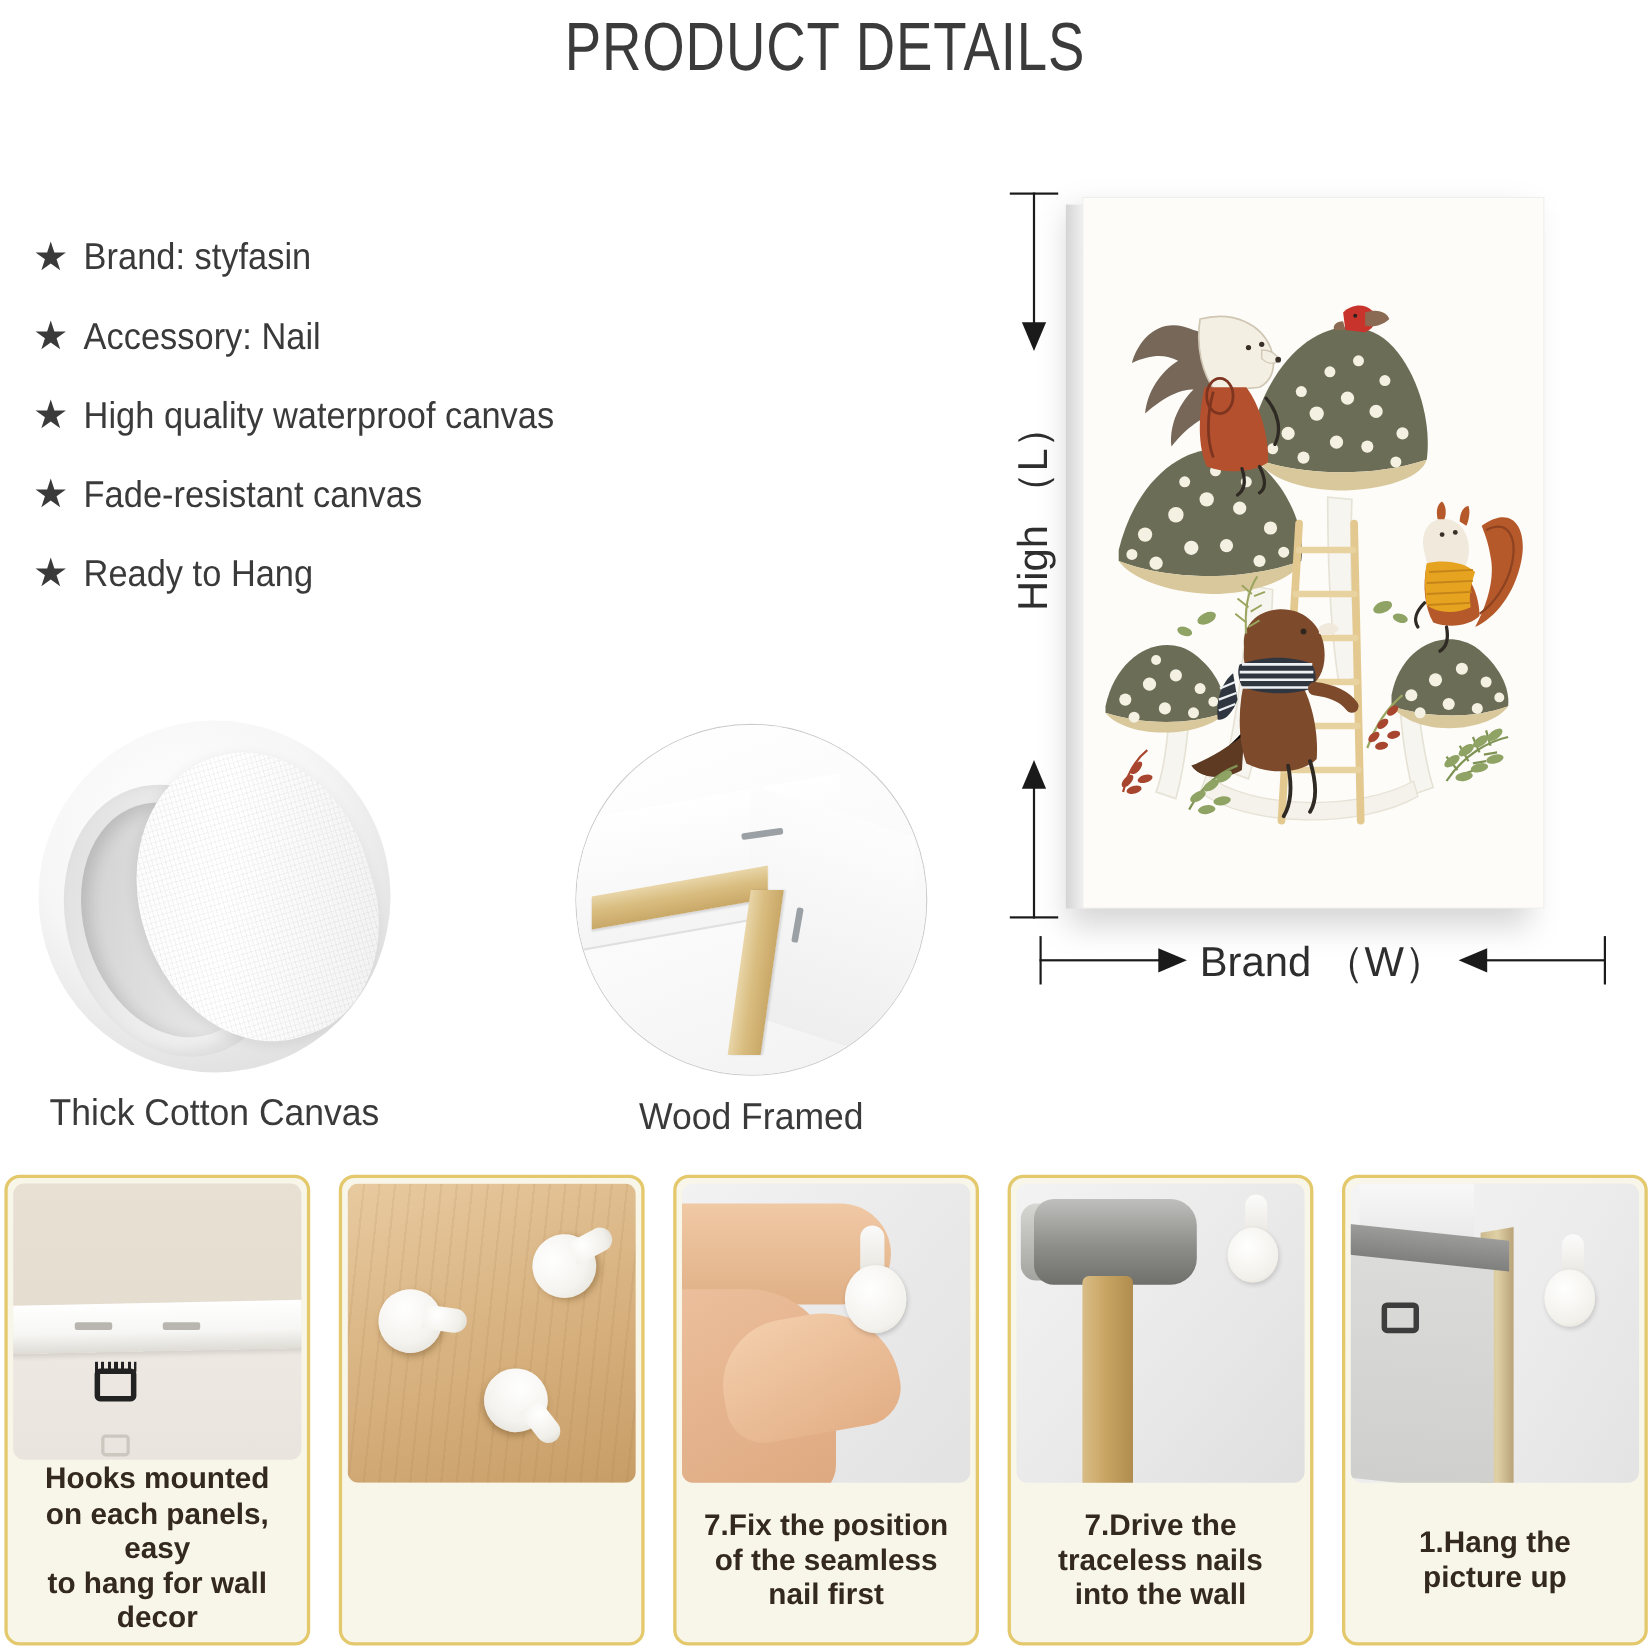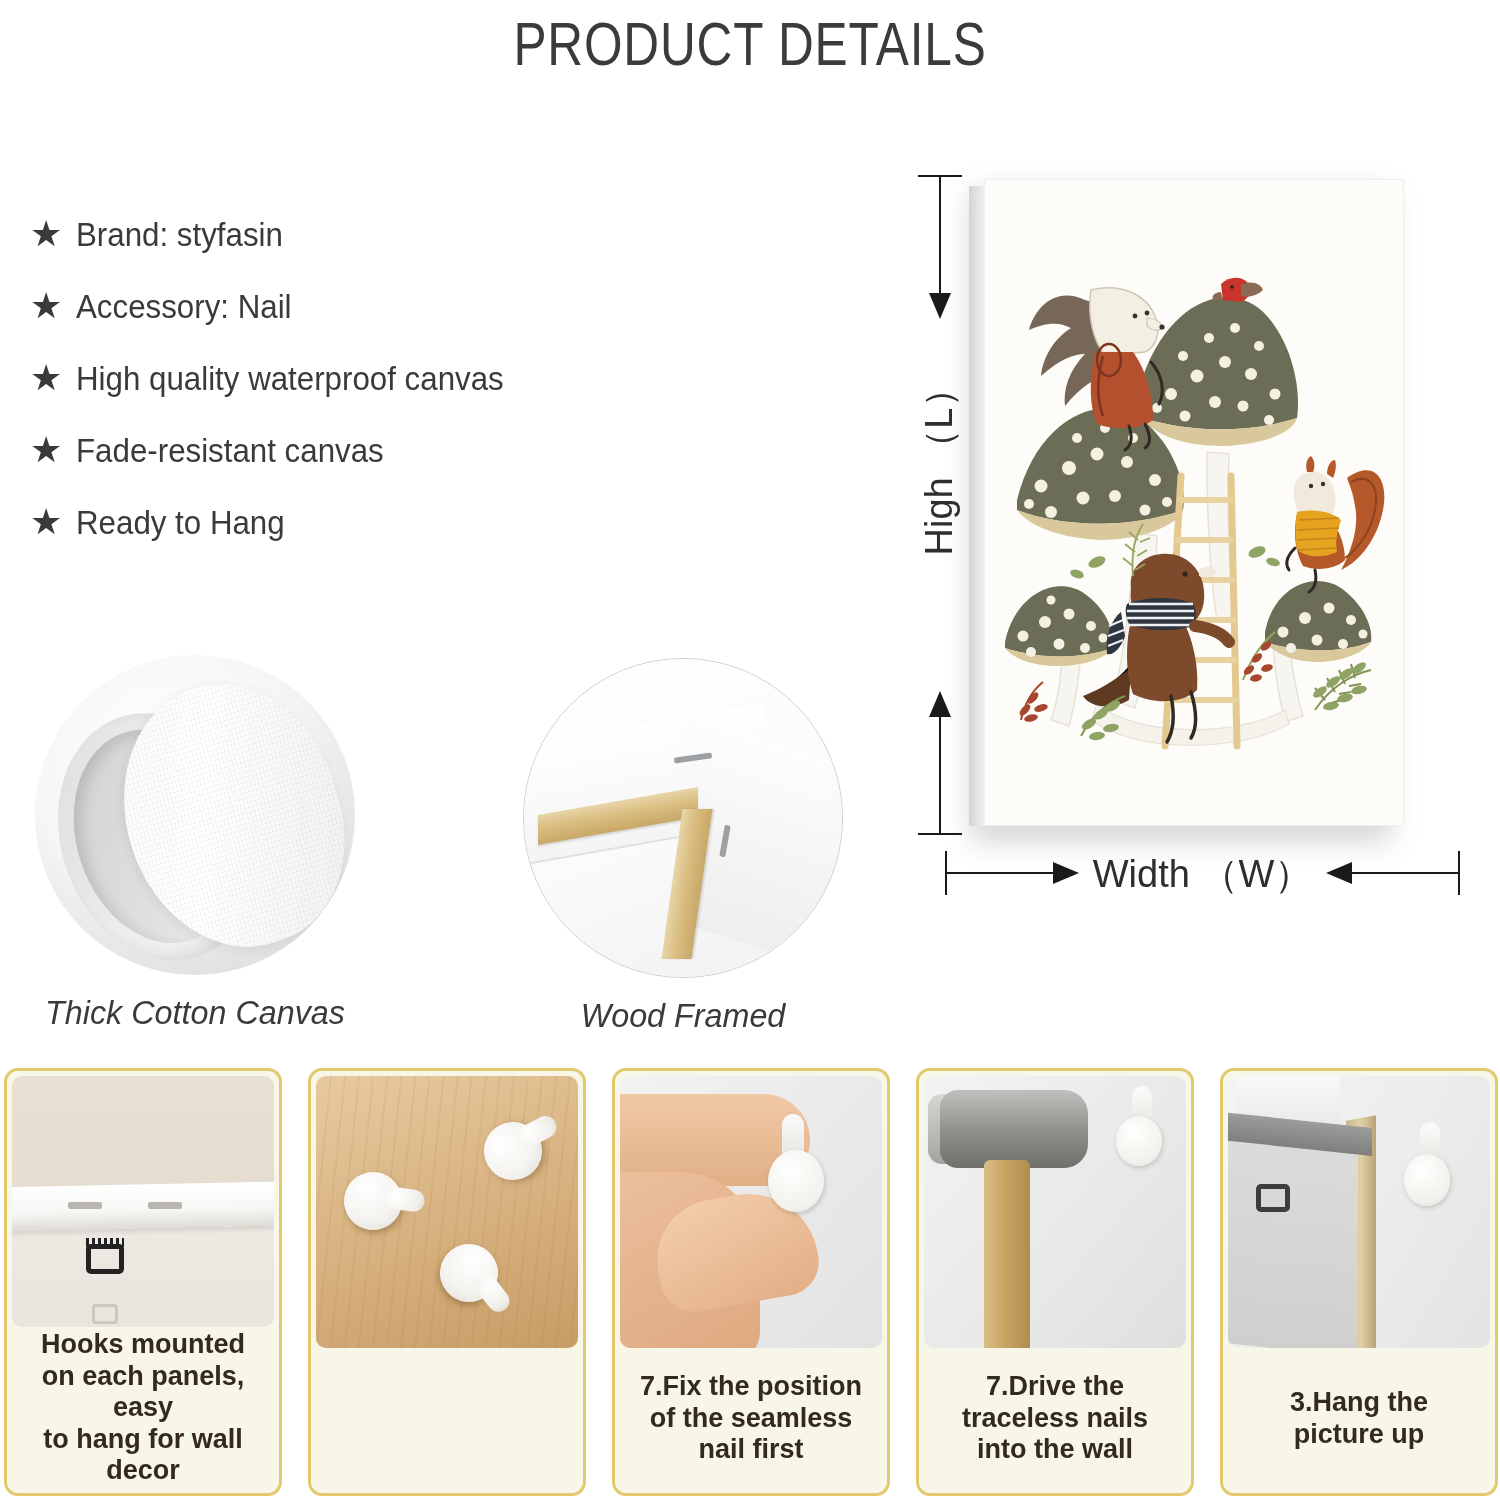--- a/index.html
+++ b/index.html
@@ -44,21 +44,21 @@
   }
   .feature-label {
     font-size: 34px;
     color: #3a3a3a;
     white-space: nowrap;
     transform: scaleX(0.92);
     transform-origin: left center;
   }
 
   
-  .circle-detail { position: absolute; font-style: italic; }
+  .circle-detail { position: absolute; }
   #circle-canvas-detail { top: 655px; left: 35px; }
   #circle-frame-detail  { top: 658px; left: 523px; }
 
   .circle-photo {
     width: 320px; height: 320px;
     border-radius: 50%;
     position: relative;
     overflow: hidden;
   }
   .circle-caption {
@@ -714,21 +714,21 @@
   <div id="dim-height-label">High （L）</div>
 </div>
 
 <div id="dim-width">
   <div class="cap-line cap-left"></div>
   <div class="stem stem-left"></div>
   <div class="arrow-right"></div>
   <div class="arrow-left"></div>
   <div class="stem stem-right"></div>
   <div class="cap-line cap-right"></div>
-  <div id="dim-width-label">Width （W）</div>
+  <div id="dim-width-label">Brand （W）</div>
 </div>
 
 <div id="step-cards">
 
   <div class="step-card">
     <div class="step-photo" id="photo-hooks">
       <div class="hk-bar"></div>
       <div class="hk-slot hk-slot-1"></div>
       <div class="hk-slot hk-slot-2"></div>
       <div class="hk-teeth"></div>
@@ -777,17 +777,17 @@
   <div class="step-card">
     <div class="step-photo" id="photo-hang">
       <div class="hg-bg-shelf"></div>
       <div class="hg-frame-edge"></div>
       <div class="hg-frame-face"></div>
       <div class="hg-top-rail"></div>
       <div class="hg-hook-loop"></div>
       <div class="hg-wall-hook-stem"></div>
       <div class="hg-wall-hook"></div>
     </div>
-    <div class="step-caption">3.Hang the
+    <div class="step-caption">1.Hang the
 picture up</div>
   </div>
 
 </div>
 
 </body></html>

